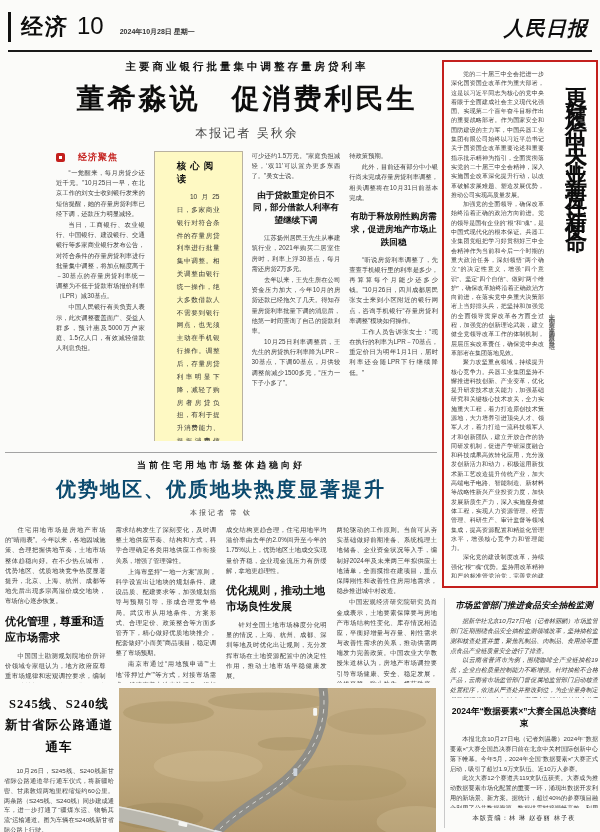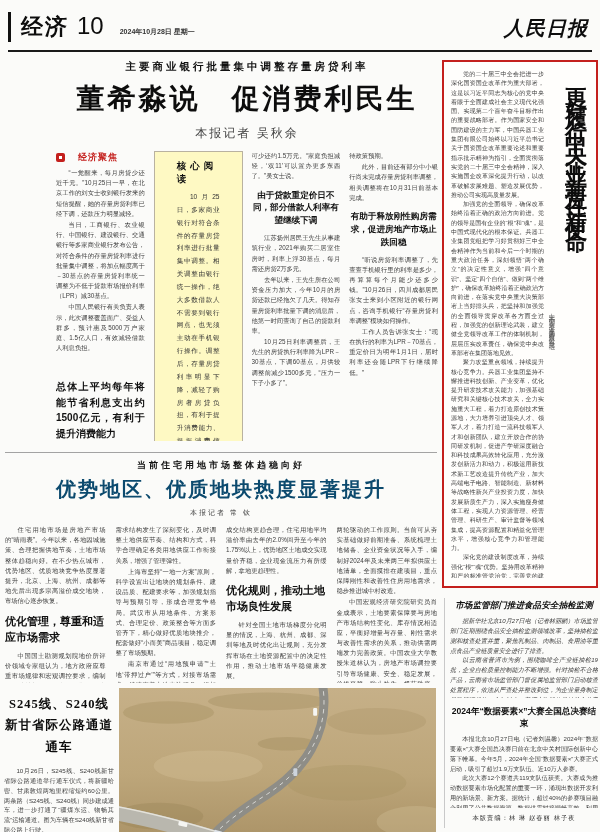--- a/index.html
+++ b/index.html
@@ -94,21 +94,20 @@
     <div class="byline">本报记者 吴秋余</div>
     <div class="cols">
       <div class="col">
         <div class="focus">
           <span class="focus-icon"></span>
           <span>经济聚焦</span>
         </div>
         <p class="body">“一觉醒来，每月房贷少还近千元。”10月25日一早，在北京工作的刘女士收到银行发来的短信提醒，她的存量房贷利率已经下调，还款压力明显减轻。</p>
         <p class="body">当日，工商银行、农业银行、中国银行、建设银行、交通银行等多家商业银行发布公告，对符合条件的存量房贷利率进行批量集中调整，将加点幅度高于－30基点的存量房贷利率统一调整为不低于贷款市场报价利率（LPR）减30基点。</p>
         <p class="body">中国人民银行有关负责人表示，此次调整覆盖面广、受益人群多，预计惠及5000万户家庭、1.5亿人口，有效减轻借款人利息负担。</p>
-        <div class="bold-summary">总体上平均每年将能节省利息支出约1500亿元，有利于提升消费能力</div>
       </div>
       <div class="col">
         <div class="corebox">
           <div class="core-title">核心阅读</div>
           <p class="core-text">10月25日，多家商业银行对符合条件的存量房贷利率进行批量集中调整。相关调整由银行统一操作，绝大多数借款人不需要到银行网点，也无须主动在手机银行操作。调整后，存量房贷利率明显下降，减轻了购房者房贷负担，有利于提升消费能力、提振消费信心。</p>
         </div>
         <p class="body">招联首席研究员董希淼表示，此次批量调整由银行统一操作，借款人无需申请、无需跑腿，体现了金融为民理念，是一次覆盖面广、效率高的集中调整。</p>
         <p class="body">“此次存量房贷利率调整，较大程度上减轻了购房者负担，每月少缴利息直接增加居民可支配收入，可用于消费、投资或提前还款，有助于提振消费、扩大内需。”董希淼说。</p>
 
       </div>

